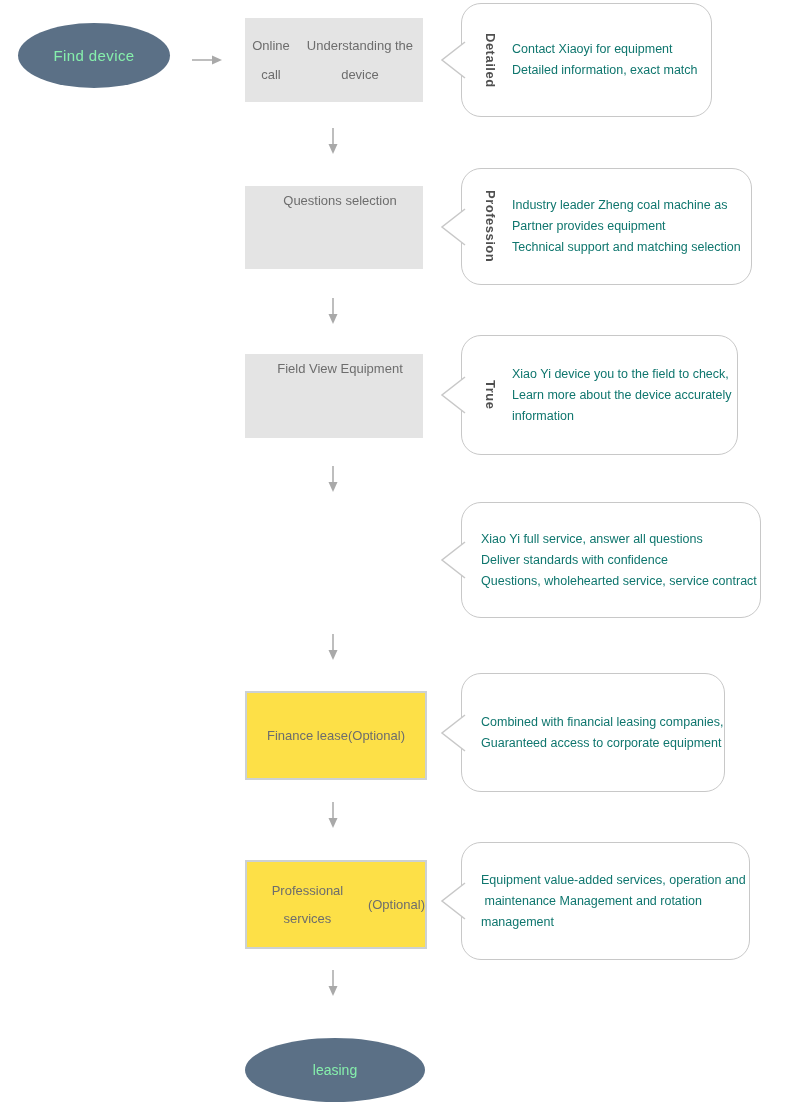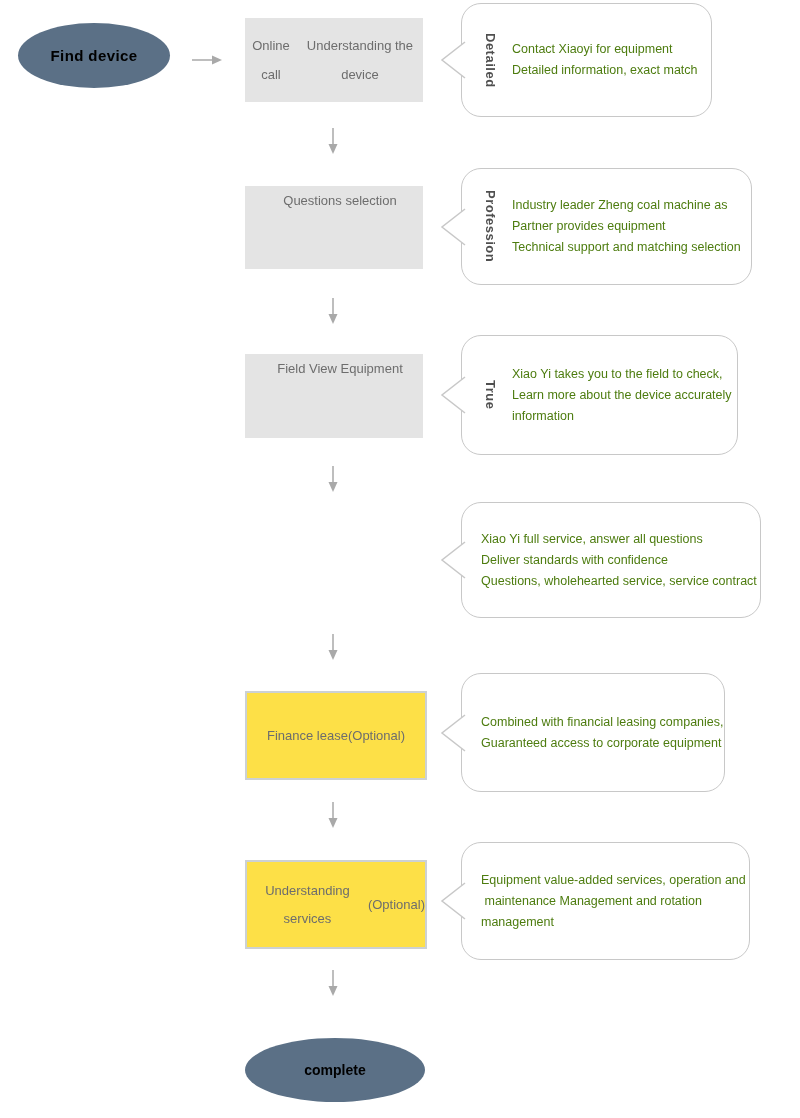--- a/index.html
+++ b/index.html
@@ -3,21 +3,21 @@
 <meta charset="utf-8">
 <style>
   html,body{margin:0;padding:0;background:#fff;}
   #canvas{
     position:relative;width:800px;height:1118px;background:#ffffff;
     font-family:"Liberation Sans", sans-serif;overflow:hidden;
   }
   .ellipse{
     position:absolute;border-radius:50%;background:#5b7086;
     display:flex;align-items:center;justify-content:center;
-    color:#000000;font-weight:bold;
+    color:#86efac;font-weight:normal;
   }
   .ellipse.start{left:18px;top:23px;width:152px;height:65px;font-size:15px;letter-spacing:.4px;}
   .ellipse.end{left:245px;top:1038px;width:180px;height:64px;font-size:14px;}
   .box{
     position:absolute;left:245px;width:178px;
     display:flex;justify-content:center;
     font-size:13px;color:#6d6d6d;line-height:29px;
   }
   .box.filled{background:#e4e4e4;}
   .box.outlined{background:#fde047;border:2px solid #ccd1d4;}
@@ -30,21 +30,21 @@
     border:1.5px solid #c8c8c8;border-radius:20px;box-sizing:border-box;
     display:flex;align-items:center;padding-left:19px;
   }
   .tail{position:absolute;left:-23px;top:50%;margin-top:-20px;}
   .tag{
     writing-mode:vertical-rl;text-orientation:mixed;
     font-size:13px;font-weight:bold;color:#4f4f4f;
     margin:0 14px 0 2px;letter-spacing:.5px;
   }
   .lines{display:flex;flex-direction:column;}
-  .lines div{font-size:12.5px;line-height:21px;color:#4d7c0f;white-space:pre;}
+  .lines div{font-size:12.5px;line-height:21px;color:#0f766e;white-space:pre;}
 </style>
 </head>
 <body>
 
 <div id="canvas">
 
   <div class="ellipse start">
     <span>Find device</span>
   </div>
 
@@ -95,21 +95,21 @@
 
   <div class="box filled left" style="top:354px;height:84px">
     <div>Field View Equipment</div>
   </div>
   <div class="bubble" style="top:335px;width:277px;height:120px">
     <svg class="tail" width="28" height="40">
       <polyline points="26,2 3,20 26,38" fill="#ffffff" stroke="#c8c8c8" stroke-width="1.5"></polyline>
     </svg>
     <div class="tag">True</div>
     <div class="lines">
-      <div>Xiao Yi takes you to the field to check,</div>
+      <div>Xiao Yi device you to the field to check,</div>
       <div>Learn more about the device accurately</div>
       <div>information</div>
     </div>
   </div>
 
   <svg class="arrow-v" style="top:466px" width="12" height="26">
     <line x1="6" y1="0" x2="6" y2="17" stroke="#a9a9a9" stroke-width="1.5"></line>
     <polygon points="1.5,16 10.5,16 6,26" fill="#a9a9a9"></polygon>
   </svg>
 
@@ -142,36 +142,36 @@
       <div>Guaranteed access to corporate equipment</div>
     </div>
   </div>
 
   <svg class="arrow-v" style="top:802px" width="12" height="26">
     <line x1="6" y1="0" x2="6" y2="17" stroke="#a9a9a9" stroke-width="1.5"></line>
     <polygon points="1.5,16 10.5,16 6,26" fill="#a9a9a9"></polygon>
   </svg>
 
   <div class="box outlined center" style="top:860px;height:85px;line-height:28px">
-    <div>Understanding services</div>
+    <div>Professional services</div>
     <div>(Optional)</div>
   </div>
   <div class="bubble" style="top:842px;width:289px;height:118px">
     <svg class="tail" width="28" height="40">
       <polyline points="26,2 3,20 26,38" fill="#ffffff" stroke="#c8c8c8" stroke-width="1.5"></polyline>
     </svg>
     <div class="lines">
       <div>Equipment value-added services, operation and</div>
       <div> maintenance Management and rotation</div>
       <div>management</div>
     </div>
   </div>
 
   <svg class="arrow-v" style="top:970px" width="12" height="26">
     <line x1="6" y1="0" x2="6" y2="17" stroke="#a9a9a9" stroke-width="1.5"></line>
     <polygon points="1.5,16 10.5,16 6,26" fill="#a9a9a9"></polygon>
   </svg>
 
   <div class="ellipse end">
-    <span>complete</span>
+    <span>leasing</span>
   </div>
 
 </div>
 
 </body></html>

